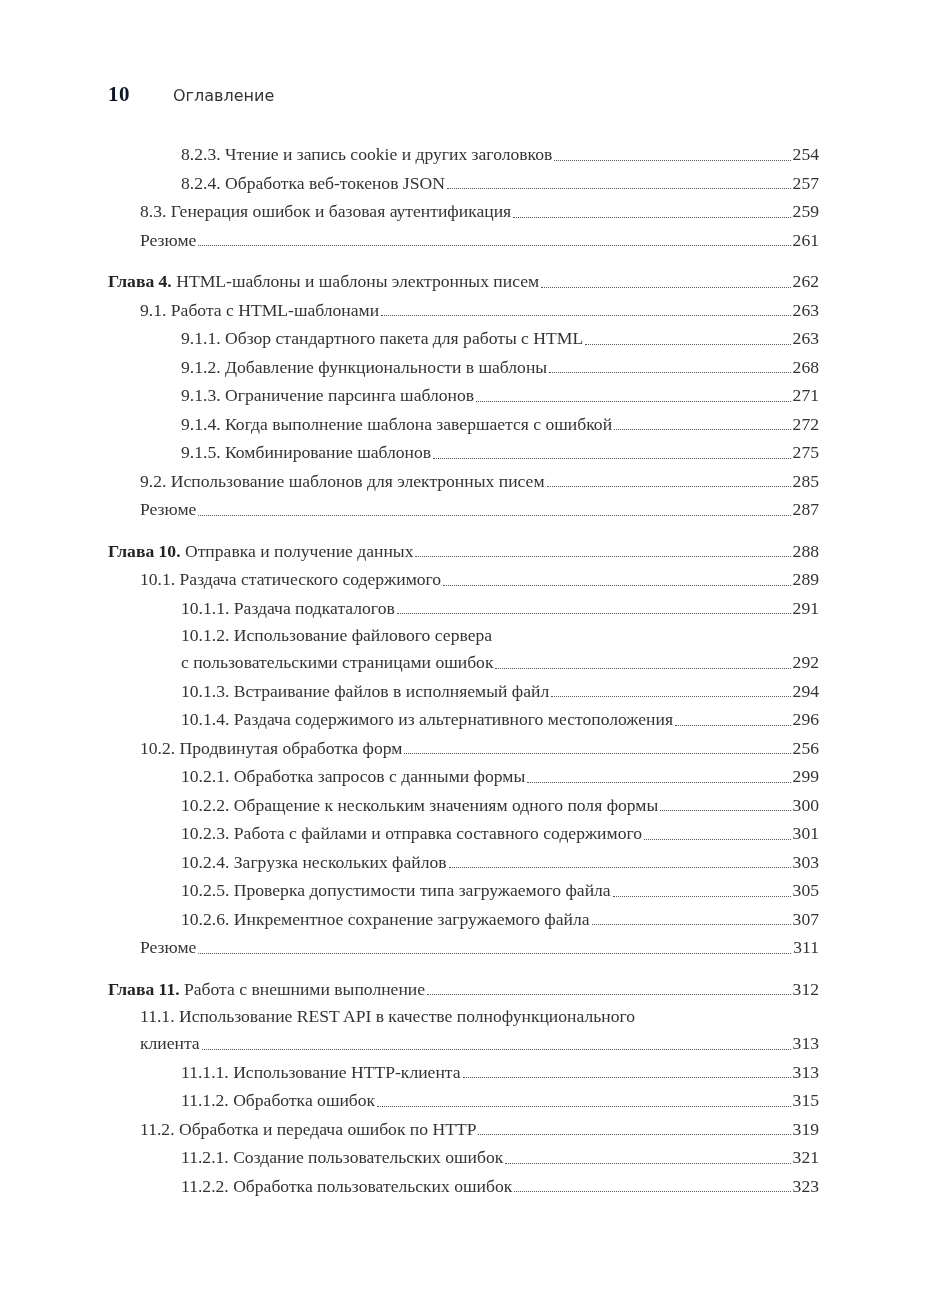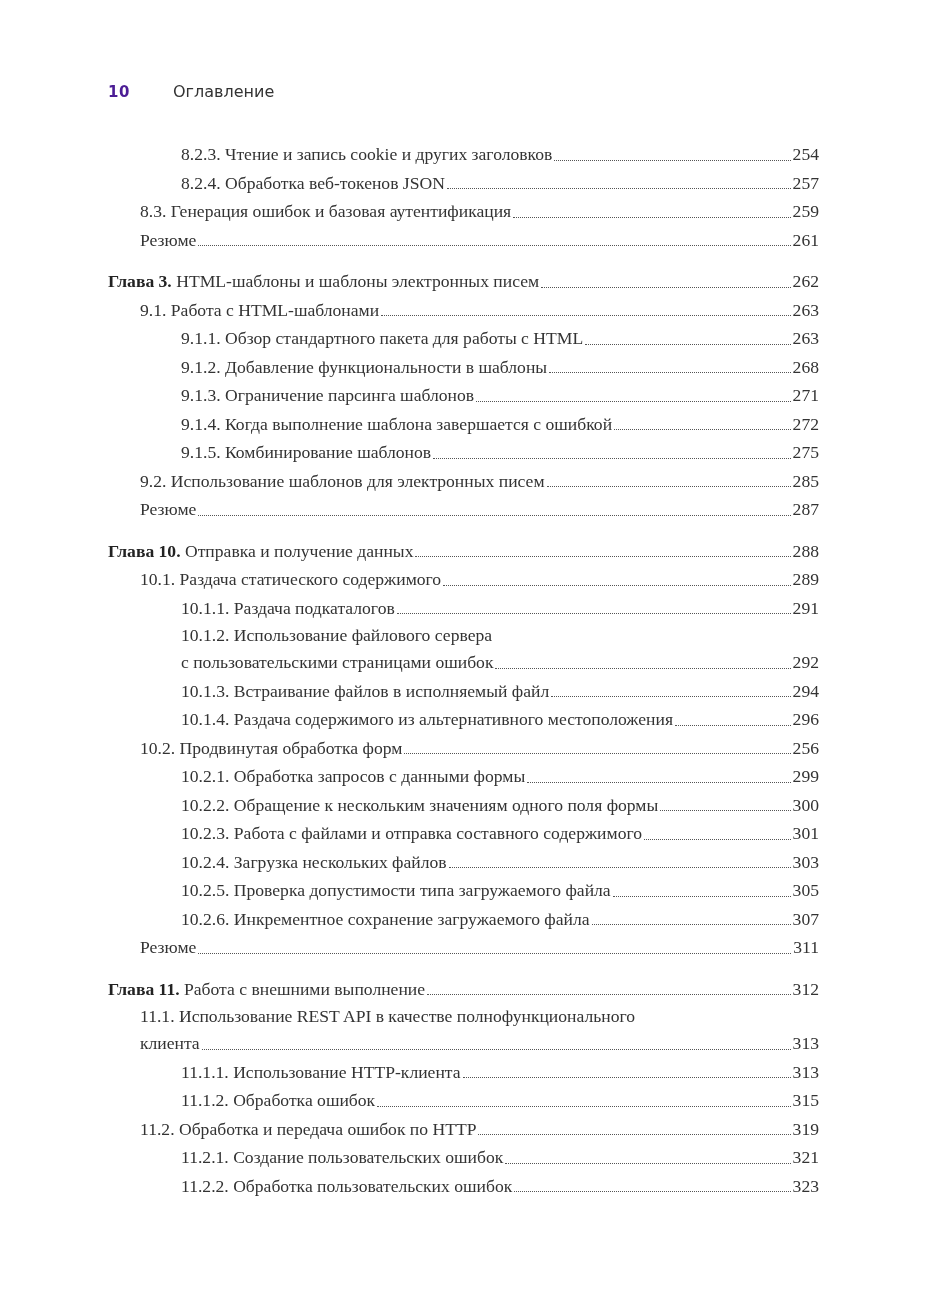--- a/index.html
+++ b/index.html
@@ -18,24 +18,25 @@
       position: absolute;
       left: 108px;
       top: 82px;
       height: 30px;
       display: flex;
       align-items: baseline;
       font-family: "DejaVu Sans", "Liberation Sans", sans-serif;
     }
     .page-number {
       font-weight: bold;
-      font-size: 15px;
-      color: #4c1d95;
+      font-size: 21px;
+      color: #0f172a;
       width: 65px;
       letter-spacing: 0.5px;
+      font-family: Liberation Serif, serif;
     }
     .running-title {
       font-size: 16px;
       color: #333;
     }
     .toc {
       position: absolute;
       left: 108px;
       top: 140px;
       width: 711px;
@@ -108,21 +109,21 @@
     <span class="toc-leader"></span>
     <span class="toc-page">259</span>
   </div>
   <div class="toc-entry level-2">
     <span class="toc-title">Резюме</span>
     <span class="toc-leader"></span>
     <span class="toc-page">261</span>
   </div>
 
   <div class="toc-entry level-1 chapter-gap">
-    <span class="toc-title"><b>Глава 3.</b><span> HTML-шаблоны и шаблоны электронных писем</span></span>
+    <span class="toc-title"><b>Глава 4.</b><span> HTML-шаблоны и шаблоны электронных писем</span></span>
     <span class="toc-leader"></span>
     <span class="toc-page">262</span>
   </div>
   <div class="toc-entry level-2">
     <span class="toc-title">9.1. Работа с HTML-шаблонами</span>
     <span class="toc-leader"></span>
     <span class="toc-page">263</span>
   </div>
   <div class="toc-entry level-3">
     <span class="toc-title">9.1.1. Обзор стандартного пакета для работы с HTML</span>

